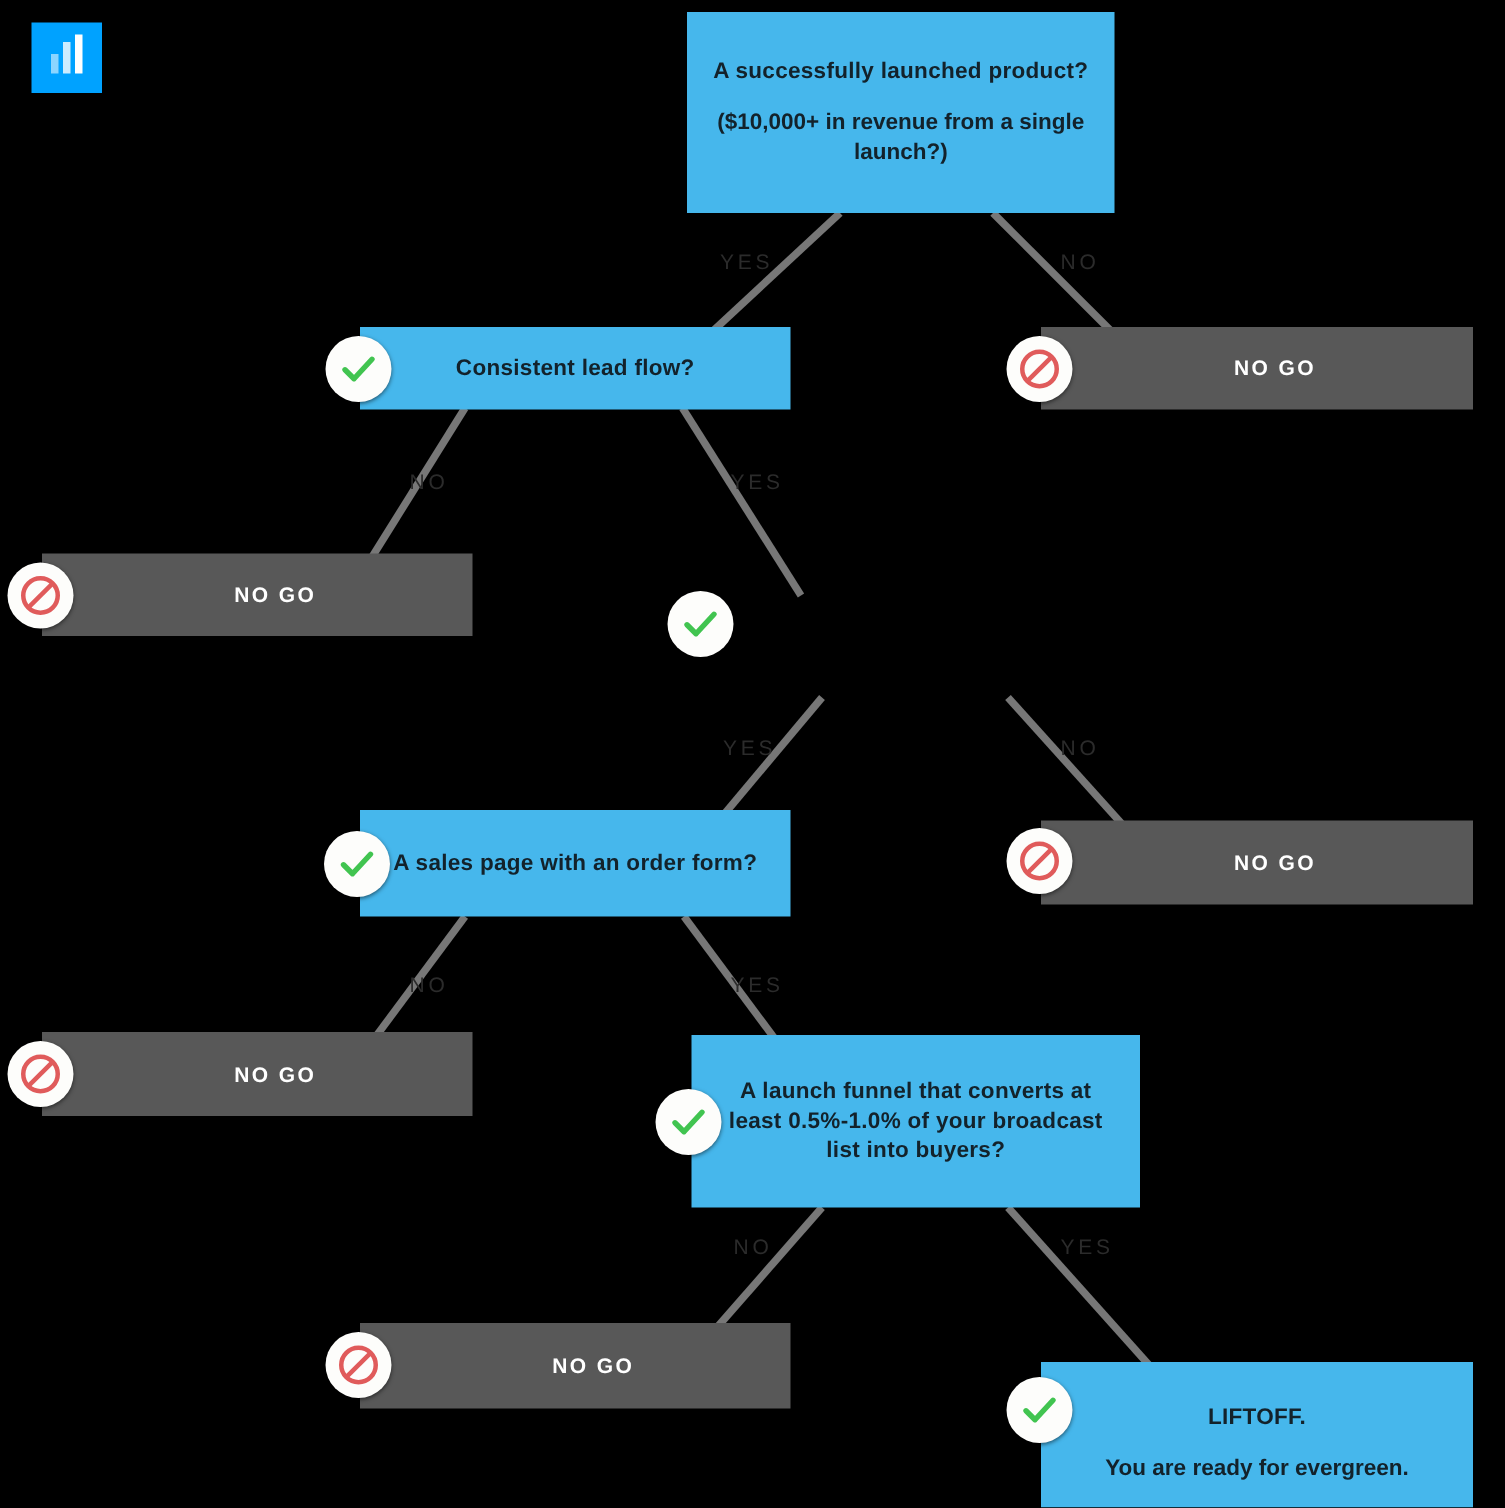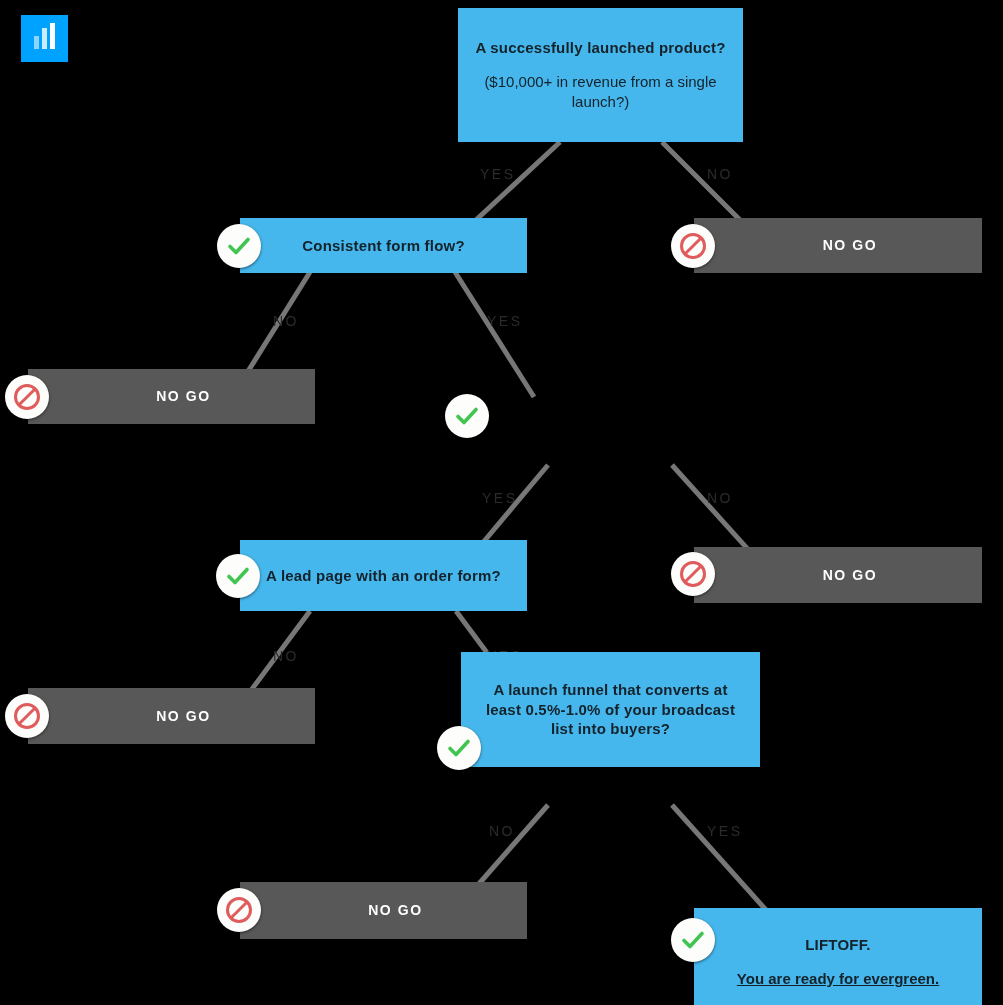--- a/index.html
+++ b/index.html
@@ -92,21 +92,21 @@
     line-height: 1.32;
     letter-spacing: 0.2px;
   }
   .node.nogo .node-text {
     font-size: 14px;
     letter-spacing: 1.6px;
     margin-left: 24px;
   }
   .node .sub-text {
     font-size: 15px;
-    font-weight: normal;
+    font-weight: bold;
     line-height: 1.32;
     display: block;
     margin-top: 14px;
   }
   .node .stack {
     display: block;
   }
 
   
   .badge {
@@ -164,21 +164,21 @@
       <span class="sub-text">($10,000+ in revenue from a single launch?)</span>
     </span>
   </div>
 
   <div class="badge" style="left:217px; top:224px;">
     <svg width="26" height="26" viewBox="0 0 26 26">
         <path d="M4 13.5 L10 19.5 L22 6.5" fill="none" stroke="#41C450" stroke-width="3.6" stroke-linecap="round" stroke-linejoin="round"></path>
       </svg>
   </div>
   <div class="node question" style="left:240px; top:218px; width:287px; height:55px;">
-    <span class="node-text">Consistent form flow?</span>
+    <span class="node-text">Consistent lead flow?</span>
   </div>
 
   <div class="badge" style="left:671px; top:224px;">
     <svg width="30" height="30" viewBox="0 0 30 30">
       <circle cx="15" cy="15" r="11.5" fill="none" stroke="#E05B5B" stroke-width="3"></circle>
       <line x1="7.2" y1="22.8" x2="22.8" y2="7.2" stroke="#E05B5B" stroke-width="3"></line>
     </svg>
   </div>
   <div class="node nogo" style="left:694px; top:218px; width:288px; height:55px;">
     <span class="node-text">NO GO</span>
@@ -199,21 +199,21 @@
         <path d="M4 13.5 L10 19.5 L22 6.5" fill="none" stroke="#41C450" stroke-width="3.6" stroke-linecap="round" stroke-linejoin="round"></path>
       </svg>
   </div>
 
   <div class="badge" style="left:216px; top:554px;">
     <svg width="26" height="26" viewBox="0 0 26 26">
         <path d="M4 13.5 L10 19.5 L22 6.5" fill="none" stroke="#41C450" stroke-width="3.6" stroke-linecap="round" stroke-linejoin="round"></path>
       </svg>
   </div>
   <div class="node question" style="left:240px; top:540px; width:287px; height:71px;">
-    <span class="node-text">A lead page with an order form?</span>
+    <span class="node-text">A sales page with an order form?</span>
   </div>
 
   <div class="badge" style="left:671px; top:552px;">
     <svg width="30" height="30" viewBox="0 0 30 30">
       <circle cx="15" cy="15" r="11.5" fill="none" stroke="#E05B5B" stroke-width="3"></circle>
       <line x1="7.2" y1="22.8" x2="22.8" y2="7.2" stroke="#E05B5B" stroke-width="3"></line>
     </svg>
   </div>
   <div class="node nogo" style="left:694px; top:547px; width:288px; height:56px;">
     <span class="node-text">NO GO</span>
@@ -227,21 +227,21 @@
   </div>
   <div class="node nogo" style="left:28px; top:688px; width:287px; height:56px;">
     <span class="node-text">NO GO</span>
   </div>
 
   <div class="badge" style="left:437px; top:726px;">
     <svg width="26" height="26" viewBox="0 0 26 26">
         <path d="M4 13.5 L10 19.5 L22 6.5" fill="none" stroke="#41C450" stroke-width="3.6" stroke-linecap="round" stroke-linejoin="round"></path>
       </svg>
   </div>
-  <div class="node question" style="left:461px; top:652px; width:299px; height:115px;justify-content:flex-end;">
+  <div class="node question" style="left:461px; top:690px; width:299px; height:115px;justify-content:flex-end;">
     <span class="node-text">A launch funnel that converts at least 0.5%-1.0% of your broadcast list into buyers?</span>
   </div>
 
   <div class="badge" style="left:217px; top:888px;">
     <svg width="30" height="30" viewBox="0 0 30 30">
       <circle cx="15" cy="15" r="11.5" fill="none" stroke="#E05B5B" stroke-width="3"></circle>
       <line x1="7.2" y1="22.8" x2="22.8" y2="7.2" stroke="#E05B5B" stroke-width="3"></line>
     </svg>
   </div>
   <div class="node nogo" style="left:240px; top:882px; width:287px; height:57px;">
@@ -249,17 +249,17 @@
   </div>
 
   <div class="badge" style="left:671px; top:918px;">
     <svg width="26" height="26" viewBox="0 0 26 26">
         <path d="M4 13.5 L10 19.5 L22 6.5" fill="none" stroke="#41C450" stroke-width="3.6" stroke-linecap="round" stroke-linejoin="round"></path>
       </svg>
   </div>
   <div class="node question" style="left:694px; top:908px; width:288px; height:108px;text-align:center;">
     <span class="stack">
       <span class="node-text">LIFTOFF.</span>
-      <span class="sub-text" style="font-weight:bold;text-decoration:underline;">You are ready for evergreen.</span>
+      <span class="sub-text" style="font-weight:bold;">You are ready for evergreen.</span>
     </span>
   </div>
 
 </div>
 
 </body></html>

